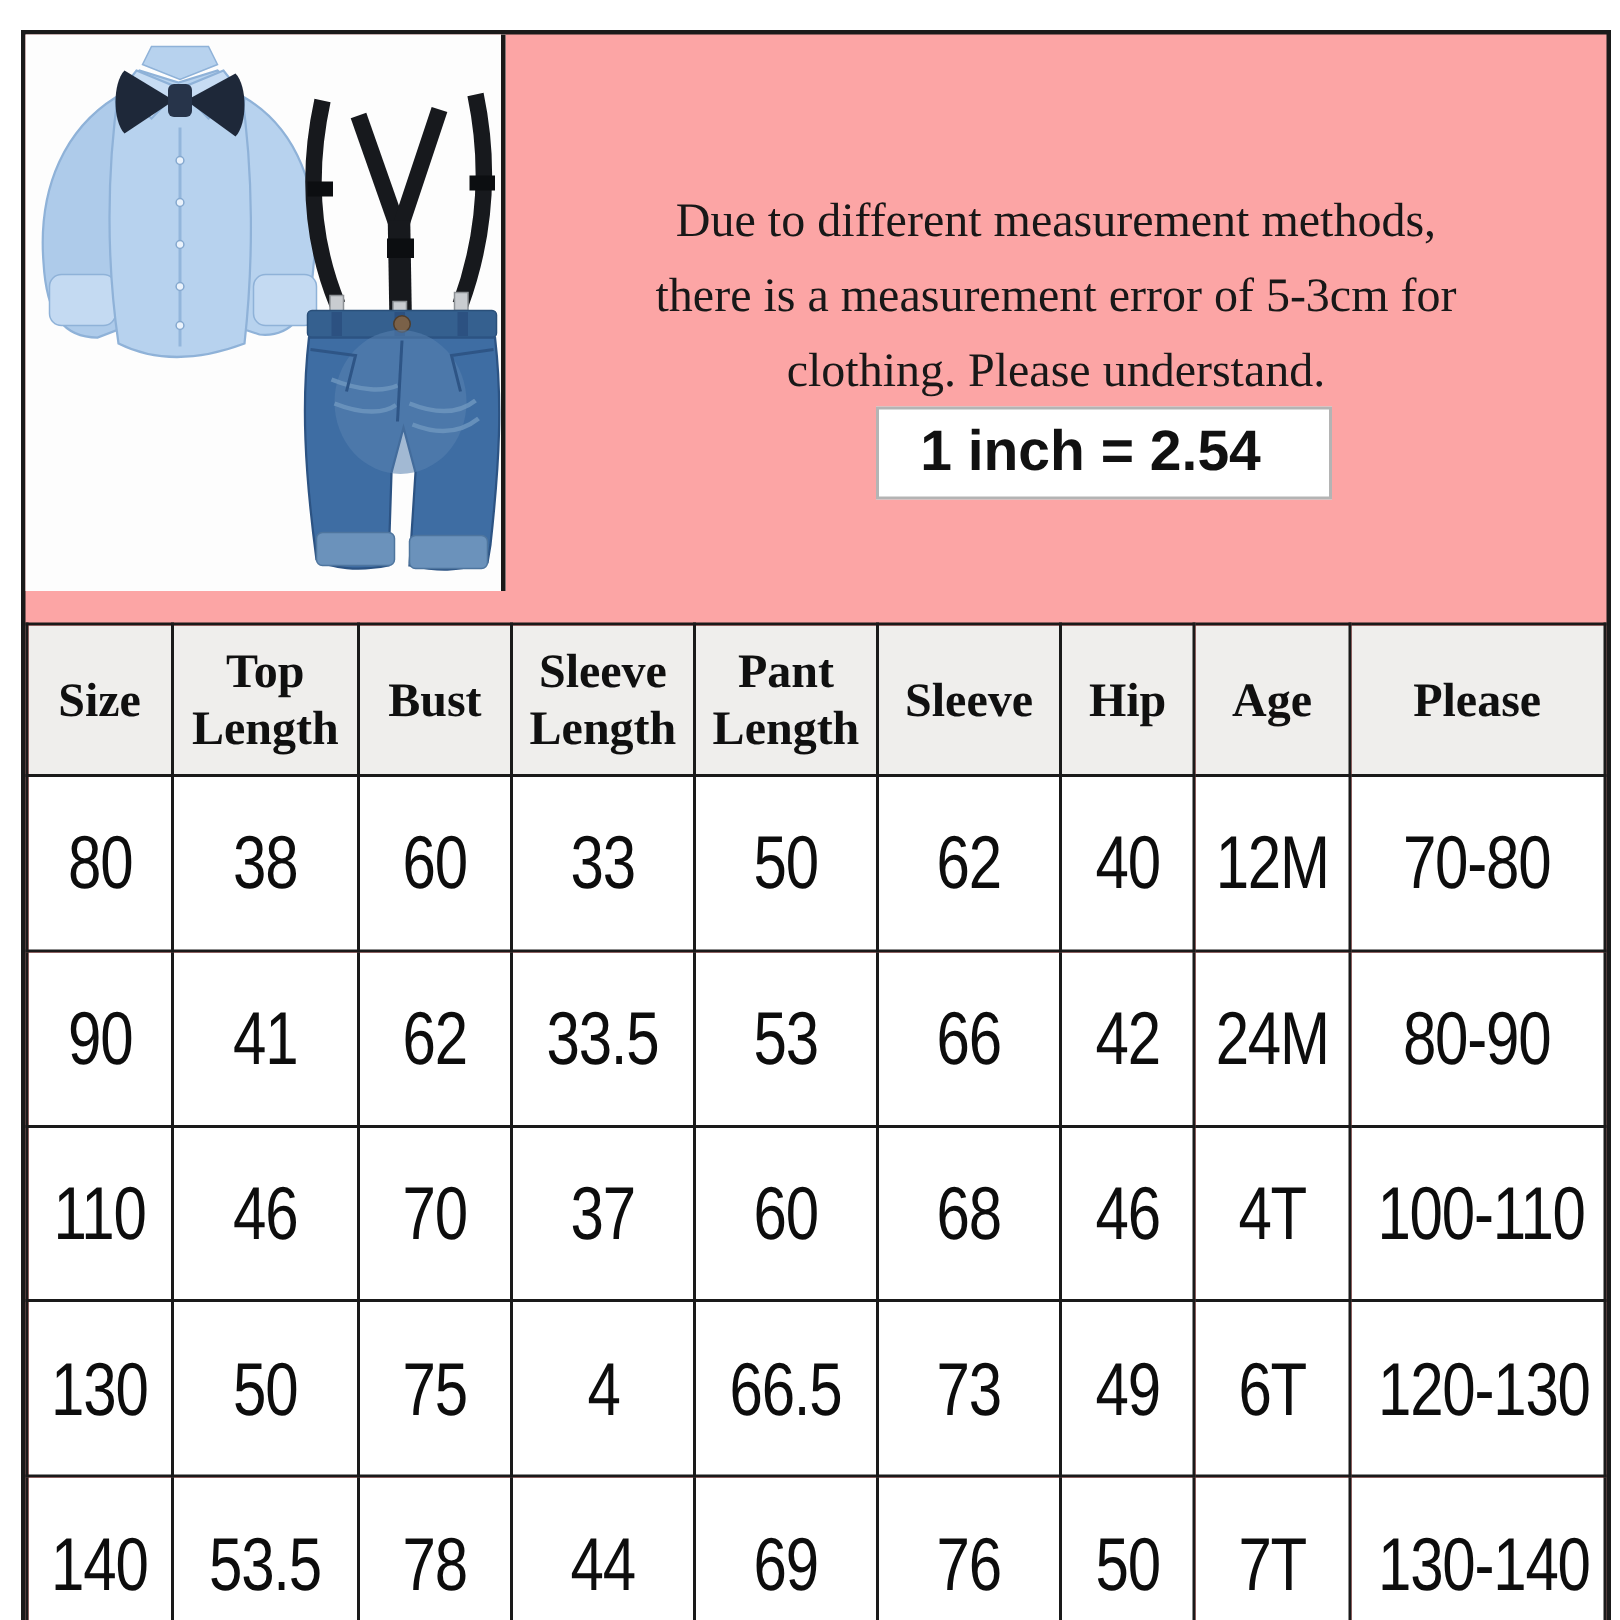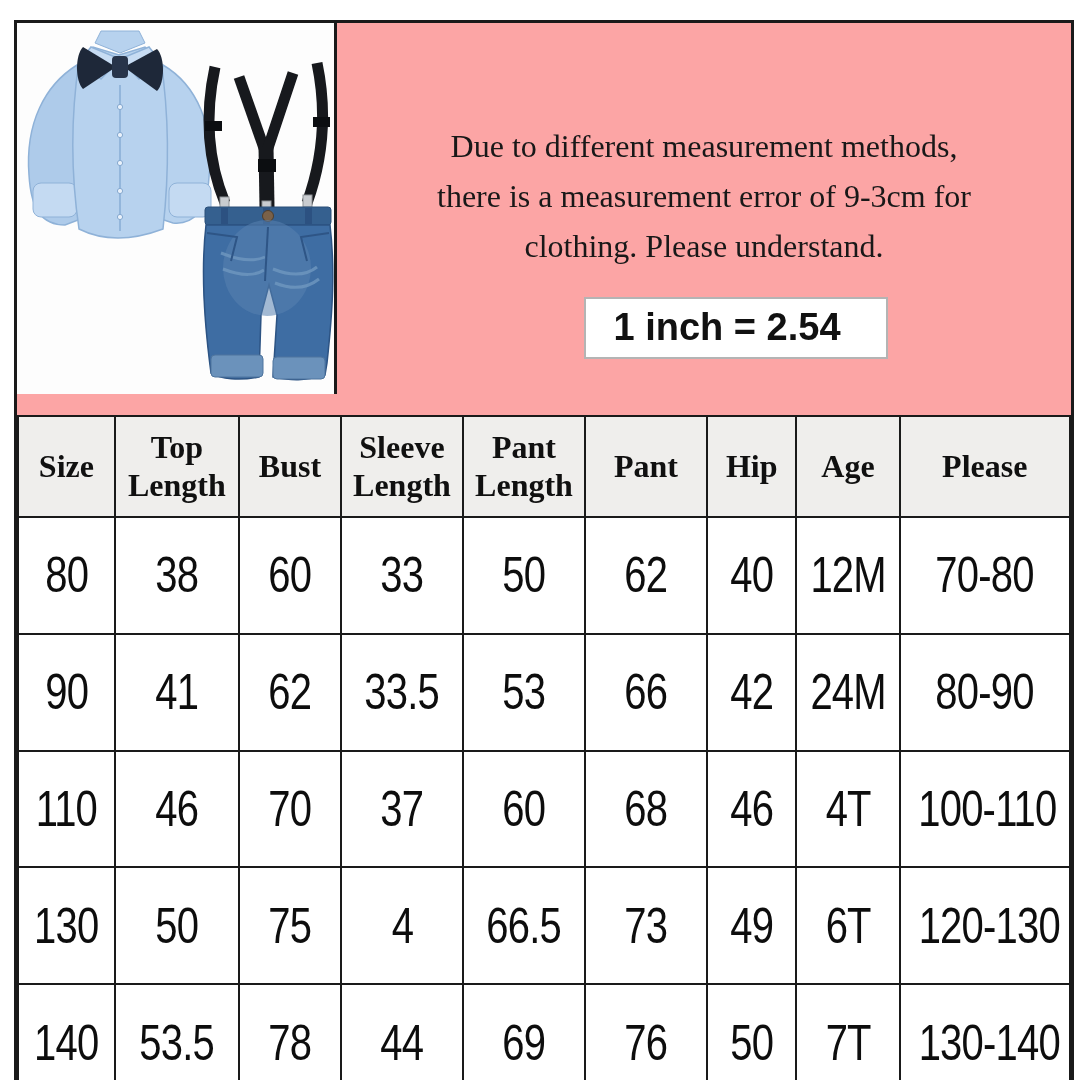--- a/index.html
+++ b/index.html
@@ -19,21 +19,21 @@
     flex:0 0 320px;border-right:3px solid #1a1a1a;box-sizing:border-box;
     position:relative;overflow:hidden;background:#fdfdfd;
   }
   .photo-cell svg{display:block;}
   .text-cell{flex:1;display:flex;flex-direction:column;align-items:center;}
   .notice{
     margin-top:98px;text-align:center;
     font-size:32px;line-height:50px;color:#181818;white-space:nowrap;
   }
   .inch-box{
-    margin-top:26px;transform:translateX(32px);
+    transform:translateX(32px);
     width:266px;height:58px;border:2px solid #b4b4b4;background:#fff;
     font-family:"Liberation Sans","DejaVu Sans",sans-serif;
     font-weight:bold;font-size:38px;line-height:56px;text-align:center;
     color:#111;padding-right:26px;padding-left:8px;
   }
   
   .table-wrap{flex:1;min-height:0;margin-top:21px;}
   table{
     border-collapse:collapse;table-layout:fixed;width:100%;height:687px;
   }
@@ -119,21 +119,21 @@
 
           <rect x="10" y="292" width="52" height="22" rx="4" fill="#6b92bb" stroke="#4e759e"></rect>
           <rect x="72" y="294" width="52" height="22" rx="4" fill="#6b92bb" stroke="#4e759e"></rect>
         </g>
       </svg>
     </div>
 
     <div class="text-cell">
       <div class="notice">
         <div>Due to different measurement methods,</div>
-        <div>there is a measurement error of 9-3cm for</div>
+        <div>there is a measurement error of 5-3cm for</div>
         <div>clothing. Please understand.</div>
       </div>
       <div class="inch-box">1 inch = 2.54</div>
     </div>
   </div>
 
   <div class="table-wrap">
     <table>
       <colgroup>
         <col style="width:9.2%">
@@ -146,21 +146,21 @@
           <col style="width:9.8%">
           <col style="width:16.2%">
       </colgroup>
       <thead>
           <tr>
             <th>Size</th>
             <th>Top Length</th>
             <th>Bust</th>
             <th>Sleeve Length</th>
             <th>Pant Length</th>
-            <th>Pant</th>
+            <th>Sleeve</th>
             <th>Hip</th>
             <th>Age</th>
             <th>Please</th>
           </tr>
         </thead>
       <tbody>
           <tr>
             <td><span class="v">80</span></td>
             <td><span class="v">38</span></td>
             <td><span class="v">60</span></td>

